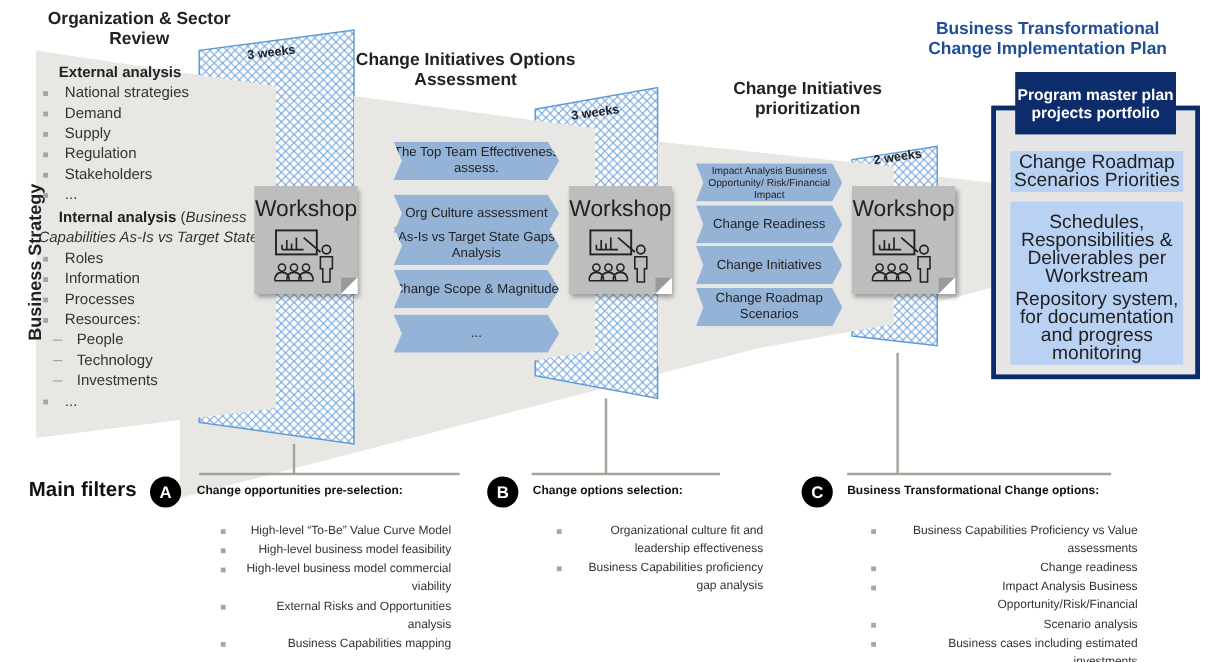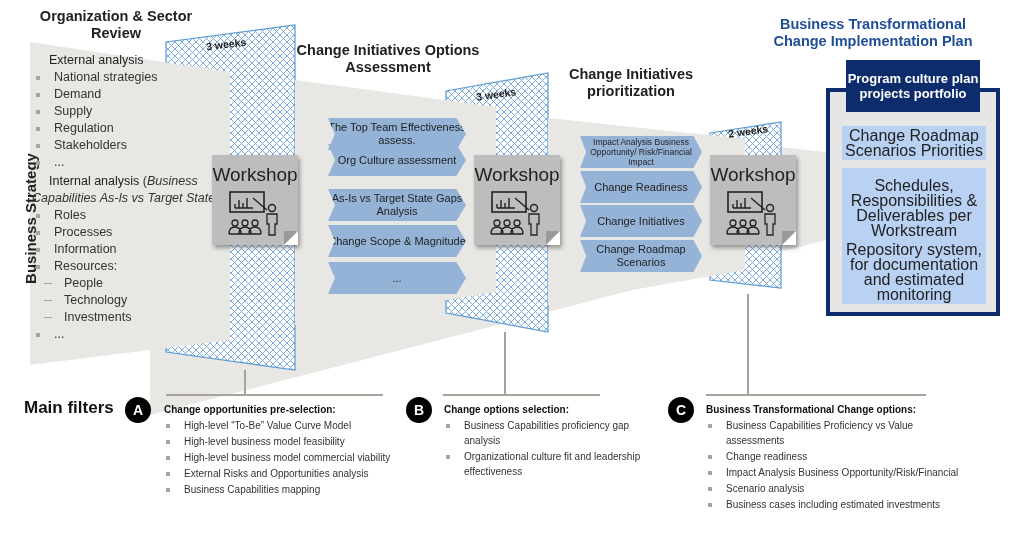--- a/index.html
+++ b/index.html
@@ -3,21 +3,21 @@
 <meta charset="utf-8">
 <style>
   html, body { margin:0; padding:0; background:#ffffff; }
   body { width:1024px; height:552px; position:relative; overflow:hidden;
          font-family:"Liberation Sans", sans-serif; color:#222; }
   .abs { position:absolute; }
   svg.bg { position:absolute; left:0; top:0; }
   .title { font-weight:bold; font-size:14.5px; color:#222; text-align:center; line-height:17px; }
   .title-blue { color:#1f4e96; }
   .ext-panel { left:32px; top:52px; width:190px; font-size:12.5px; line-height:17px; color:#333; }
-  .ext-panel .h { font-weight:normal; color:#222;padding-left:17px; }
+  .ext-panel .h { font-weight:bold; color:#222;padding-left:17px; }
   .ext-panel ul { list-style:none; margin:0; padding:0; }
   .ext-panel li { position:relative; padding-left:22px; }
   .ext-panel li::before { content:""; position:absolute; left:4px; top:7px; width:4px; height:4px; background:#a5a5a5; }
   .ext-panel li.sub { padding-left:32px; }
   .ext-panel li.sub::before { left:12px; top:8px; width:8px; height:1px; background:#a5a5a5; }
   .vert { left:-40px; top:210px; width:140px; transform:rotate(-90deg); transform-origin:center; font-weight:bold; font-size:15px; text-align:center; color:#222; }
   .weeks { font-size:10.5px; font-weight:bold; color:#222; }
   .workshop { width:86px; height:90px; background:#bdbdbd; box-shadow:2px 3px 4px rgba(0,0,0,0.35); text-align:center; }
   .workshop .lbl { font-weight:normal; font-size:19px; margin-top:9px; color:#222; }
   .workshop svg { display:block; margin:4px auto 0; }
@@ -25,21 +25,21 @@
   .chev { position:absolute; height:32px; display:flex; align-items:center; justify-content:center; text-align:center; font-weight:normal; font-size:11px; line-height:13px; color:#222; background:#95b3d7;
           clip-path:polygon(0 0, 93% 0, 100% 50%, 93% 100%, 0 100%, 5% 50%); }
   .chev.small { font-size:8.5px; line-height:10px; }
   .plan-outer { left:826px; top:88px; width:174px; height:228px; border:4px solid #0d2c6b; background:#e6e6e6; box-sizing:border-box; }
   .plan-head { left:846px; top:60px; width:134px; height:52px; background:#0d2c6b; color:#fff; font-weight:bold; font-size:13px; line-height:15px; text-align:center; display:flex; align-items:center; justify-content:center; }
   .plan-item { position:absolute; left:842px; width:144px; background:#b9d1f3; font-size:16px; line-height:15px; text-align:center; color:#222; display:flex; align-items:center; justify-content:center; }
   .filters-title { left:24px; top:398px; font-weight:bold; font-size:17px; color:#111; }
   .badge { width:26px; height:26px; border-radius:50%; background:#000; color:#fff; font-weight:bold; font-size:14px; display:flex; align-items:center; justify-content:center; }
   .flist { font-size:10px; line-height:15px; color:#333; }
   .flist .h { font-weight:bold; color:#111; margin-bottom:1px; }
-  .flist ul { list-style:none; margin:0; padding:0; }
+  .flist ul { list-style:none; margin:18px; padding:0;text-align:right; }
   .flist li { position:relative; padding-left:20px; margin-bottom:1px; }
   .flist li::before { content:""; position:absolute; left:2px; top:6px; width:4px; height:4px; background:#a5a5a5; }
 </style>
 </head>
 <body>
 
 <svg class="bg" width="1024" height="552">
   <defs>
     <pattern id="hatch" width="7" height="7" patternUnits="userSpaceOnUse">
       <rect width="7" height="7" fill="#ffffff"></rect>
@@ -63,21 +63,21 @@
   <line x1="245" y1="370" x2="245" y2="395" stroke="#a6a39a" stroke-width="2"></line>
   <line x1="166" y1="395" x2="383" y2="395" stroke="#a6a39a" stroke-width="2"></line>
   <line x1="505" y1="332" x2="505" y2="395" stroke="#a6a39a" stroke-width="2"></line>
   <line x1="443" y1="395" x2="600" y2="395" stroke="#a6a39a" stroke-width="2"></line>
   <line x1="748" y1="294" x2="748" y2="395" stroke="#a6a39a" stroke-width="2"></line>
   <line x1="706" y1="395" x2="926" y2="395" stroke="#a6a39a" stroke-width="2"></line>
 </svg>
 
 <div class="abs title" style="left:36px; top:8px; width:160px;">Organization &amp; Sector Review</div>
 <div class="abs title" style="left:283px; top:42px; width:210px;">Change Initiatives Options Assessment</div>
-<div class="abs title" style="left:556px; top:66px; width:150px;">Change Initiatives prioritization</div>
+<div class="abs title" style="left:598px; top:66px; width:150px;">Change Initiatives prioritization</div>
 <div class="abs title title-blue" style="left:768px; top:16px; width:210px;">Business Transformational Change Implementation Plan</div>
 
 <div class="abs weeks" style="left:206px; top:38px; transform:rotate(-7deg);">3 weeks</div>
 <div class="abs weeks" style="left:476px; top:88px; transform:rotate(-8deg);">3 weeks</div>
 <div class="abs weeks" style="left:728px; top:125px; transform:rotate(-8deg);">2 weeks</div>
 
 <div class="abs vert">Business Strategy</div>
 
 <div class="abs ext-panel">
   <div class="h">External analysis</div>
@@ -85,22 +85,22 @@
     <li>National strategies</li>
     <li>Demand</li>
     <li>Supply</li>
     <li>Regulation</li>
     <li>Stakeholders</li>
     <li>...</li>
   </ul>
   <div style="margin-top:2px;"><span class="h">Internal analysis</span><span> (</span><i>Business Capabilities As-Is vs Target State</i><span>)</span></div>
   <ul>
     <li>Roles</li>
+    <li>Information</li>
     <li>Processes</li>
-    <li>Information</li>
     <li>Resources:</li>
     <li class="sub">People</li>
     <li class="sub">Technology</li>
     <li class="sub">Investments</li>
     <li>...</li>
   </ul>
 </div>
 
 <div class="abs workshop" style="left:212px; top:155px;">
   <div class="lbl">Workshop</div>
@@ -142,56 +142,56 @@
     <path d="M40 24 h10 v10 h-2 v11 h-6 v-11 h-2 z" fill="none" stroke="#222" stroke-width="1.3"></path>
     <circle cx="8" cy="33" r="3" fill="none" stroke="#222" stroke-width="1.3"></circle>
     <circle cx="18" cy="33" r="3" fill="none" stroke="#222" stroke-width="1.3"></circle>
     <circle cx="28" cy="33" r="3" fill="none" stroke="#222" stroke-width="1.3"></circle>
     <path d="M2 44 q0-7 6-7 q6 0 6 7 M12 44 q0-7 6-7 q6 0 6 7 M22 44 q0-7 6-7 q6 0 6 7 M2 44 H34" fill="none" stroke="#222" stroke-width="1.3"></path>
   </svg>
   <span class="fold"></span>
 </div>
 
 <div class="chev" style="left:328px; top:118px; width:138px;">The Top Team Effectiveness assess.</div>
-<div class="chev" style="left:328px; top:144px; width:138px;">Org Culture assessment</div>
+<div class="chev" style="left:328px; top:162px; width:138px;">Org Culture assessment</div>
 <div class="chev" style="left:328px; top:189px; width:138px;">As-Is vs Target State Gaps Analysis</div>
 <div class="chev" style="left:328px; top:225px; width:138px;">Change Scope &amp; Magnitude</div>
 <div class="chev" style="left:328px; top:262px; width:138px;">...</div>
 
 <div class="chev small" style="left:580px; top:136px; width:122px;">Impact Analysis Business Opportunity/ Risk/Financial Impact</div>
 <div class="chev" style="left:580px; top:171px; width:122px;">Change Readiness</div>
 <div class="chev" style="left:580px; top:205px; width:122px;">Change Initiatives</div>
 <div class="chev" style="left:580px; top:240px; width:122px;">Change Roadmap Scenarios</div>
 
 <div class="abs plan-outer"></div>
-<div class="abs plan-head">Program culture plan projects portfolio</div>
+<div class="abs plan-head">Program master plan projects portfolio</div>
 <div class="plan-item" style="top:126px; height:34px;">Change Roadmap Scenarios Priorities</div>
 <div class="plan-item" style="top:168px; height:80px;">Schedules, Responsibilities &amp; Deliverables per Workstream</div>
-<div class="plan-item" style="top:240px; height:64px;">Repository system, for documentation and estimated monitoring</div>
+<div class="plan-item" style="top:240px; height:64px;">Repository system, for documentation and progress monitoring</div>
 
 <div class="abs filters-title">Main filters</div>
 
 <div class="abs badge" style="left:125px; top:397px;">A</div>
 <div class="abs flist" style="left:164px; top:402px; width:230px;">
   <div class="h">Change opportunities pre-selection:</div>
   <ul>
     <li>High-level “To-Be” Value Curve Model</li>
     <li>High-level business model feasibility</li>
     <li>High-level business model commercial viability</li>
     <li>External Risks and Opportunities analysis</li>
     <li>Business Capabilities mapping</li>
   </ul>
 </div>
 
 <div class="abs badge" style="left:406px; top:397px;">B</div>
 <div class="abs flist" style="left:444px; top:402px; width:210px;">
   <div class="h">Change options selection:</div>
   <ul>
+    <li>Organizational culture fit and leadership effectiveness</li>
     <li>Business Capabilities proficiency gap analysis</li>
-    <li>Organizational culture fit and leadership effectiveness</li>
   </ul>
 </div>
 
 <div class="abs badge" style="left:668px; top:397px;">C</div>
 <div class="abs flist" style="left:706px; top:402px; width:260px;">
   <div class="h">Business Transformational Change options:</div>
   <ul>
     <li>Business Capabilities Proficiency vs Value assessments</li>
     <li>Change readiness</li>
     <li>Impact Analysis Business Opportunity/Risk/Financial</li>

